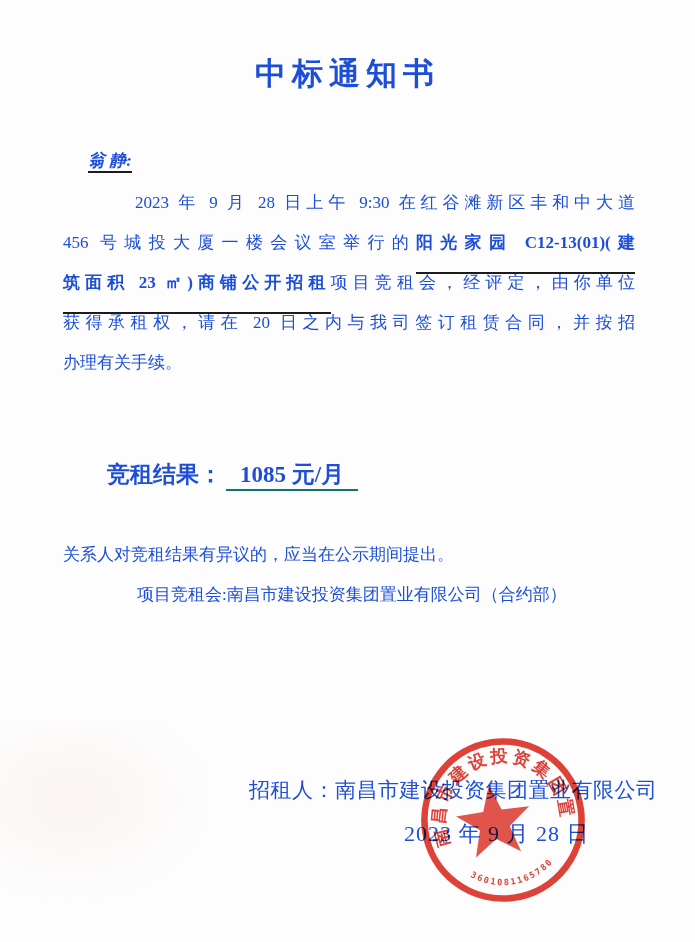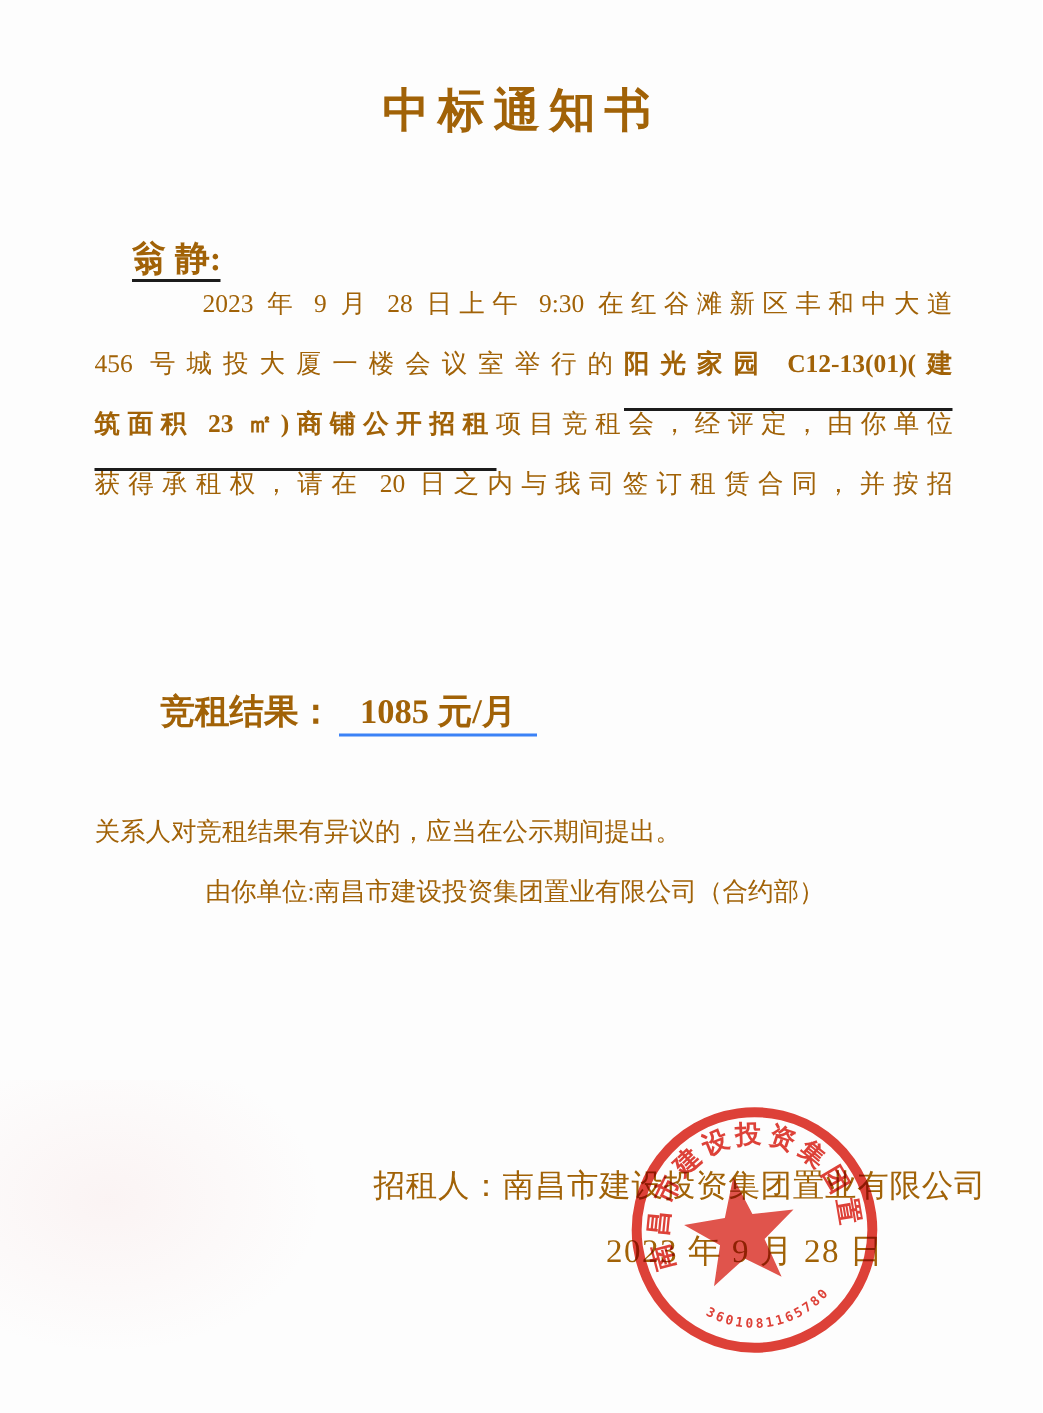--- a/index.html
+++ b/index.html
@@ -2,37 +2,37 @@
 <html><head>
 <meta charset="utf-8">
 <style>
   html,body{margin:0;padding:0;background:#ffffff;}
   .page{
     position:relative;
     width:695px;height:942px;
     background:#fdfdfd;
     overflow:hidden;
     font-family:"Liberation Serif","DejaVu Serif",serif;
-    color:#a16207;
+    color:#1d4ed8;
   }
   
   .smudge{
     position:absolute;left:0px;top:720px;width:240px;height:200px;
     background:radial-gradient(ellipse at 30% 40%, rgba(230,160,160,0.10), rgba(230,160,160,0) 60%);
     pointer-events:none;
   }
   .doc-title{
     position:absolute;top:52px;left:0;width:695px;
     margin:0;text-align:center;
     font-size:31px;font-weight:bold;letter-spacing:6px;
     line-height:44px;
   }
   .addressee{
-    position:absolute;top:156px;left:88px;
-    font-size:23px;font-weight:bold;line-height:34px;
+    position:absolute;top:144px;left:88px;
+    font-size:17px;font-weight:bold;line-height:34px;font-style:italic;
   }
   .addressee .u{border-bottom:2px solid #1c1c1c;padding-bottom:1px;}
   .para{
     position:absolute;left:63px;width:572px;
     font-size:17px;line-height:40px;
   }
   .para-main{top:183px;}
   .para-notice{top:535px;}
   .line{display:block;}
   .jl{text-align:justify;text-align-last:justify;}
@@ -41,21 +41,21 @@
   .em{
     font-weight:bold;
     border-bottom:2px solid #1c1c1c;
     padding-bottom:20px;
   }
   .result-line{
     position:absolute;top:455px;left:107px;
     font-size:23px;font-weight:bold;line-height:40px;
   }
   .result-value{
-    border-bottom:2px solid #3b82f6;
+    border-bottom:2px solid #0f766e;
     padding:0 14px 2px 14px;
     margin-left:4px;
   }
   .sig-lessor{
     position:absolute;top:770px;left:249px;
     font-size:21px;line-height:40px;letter-spacing:0.5px;
   }
   .sig-date{
     position:absolute;top:814px;left:404px;
     font-size:22px;line-height:40px;letter-spacing:1px;
@@ -88,29 +88,30 @@
 
   <div class="addressee">
     <span class="u">翁 静:</span>
   </div>
 
   <div class="para para-main">
     <div class="line jl ind">2023 年 9 月 28 日上午 9:30 在红谷滩新区丰和中大道</div>
     <div class="line jl"><span>456 号城投大厦一楼会议室举行的</span><span class="em">阳光家园 C12-13(01)(建</span></div>
     <div class="line jl"><span class="em">筑面积 23 ㎡)商铺公开招租</span><span>项目竞租会，经评定，由你单位</span></div>
     <div class="line jl">获得承租权，请在 20 日之内与我司签订租赁合同，并按招</div>
+    <div class="line">办理有关手续。</div>
   </div>
 
   <div class="result-line">
     <span>竞租结果：</span><span class="result-value">1085 元/月</span>
   </div>
 
   <div class="para para-notice">
     <div class="line">关系人对竞租结果有异议的，应当在公示期间提出。</div>
-    <div class="line ind2">由你单位:南昌市建设投资集团置业有限公司（合约部）</div>
+    <div class="line ind2">项目竞租会:南昌市建设投资集团置业有限公司（合约部）</div>
   </div>
 
   <div class="sig-lessor">招租人：南昌市建设投资集团置业有限公司</div>
   <div class="sig-date">2023 年 9 月 28 日</div>
 
   <svg class="seal" viewBox="0 0 200 200" xmlns="http://www.w3.org/2000/svg">
     <circle cx="100" cy="100" r="77" fill="none" stroke="#dd3127" stroke-width="6.5"></circle>
     <path id="sealArc" d="M 45.5 116.7 A 57 57 0 1 1 154.5 116.7" fill="none"></path>
     <text class="seal-company"><textPath href="#sealArc" startOffset="0">南昌市建设投资集团置业有限公司</textPath></text>
     <path id="sealNum" d="M 58.9 149 A 64 64 0 0 0 141.1 149" fill="none"></path>

